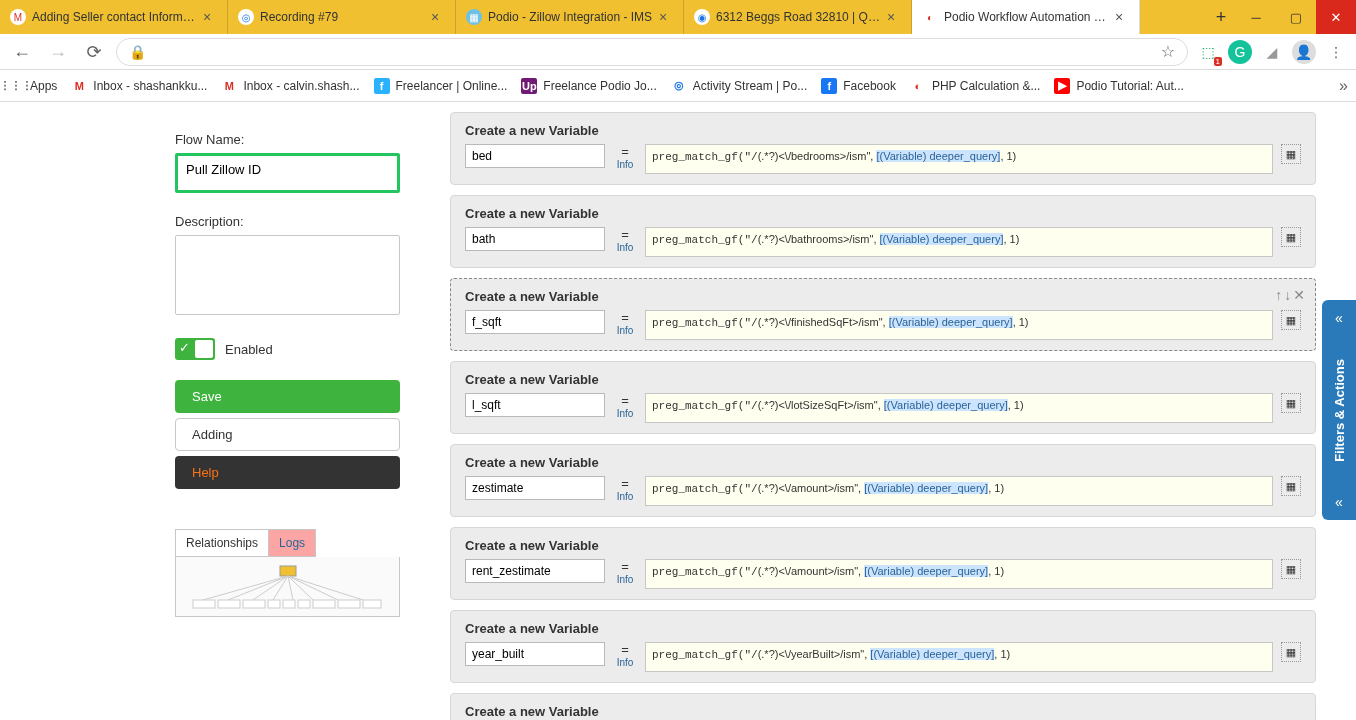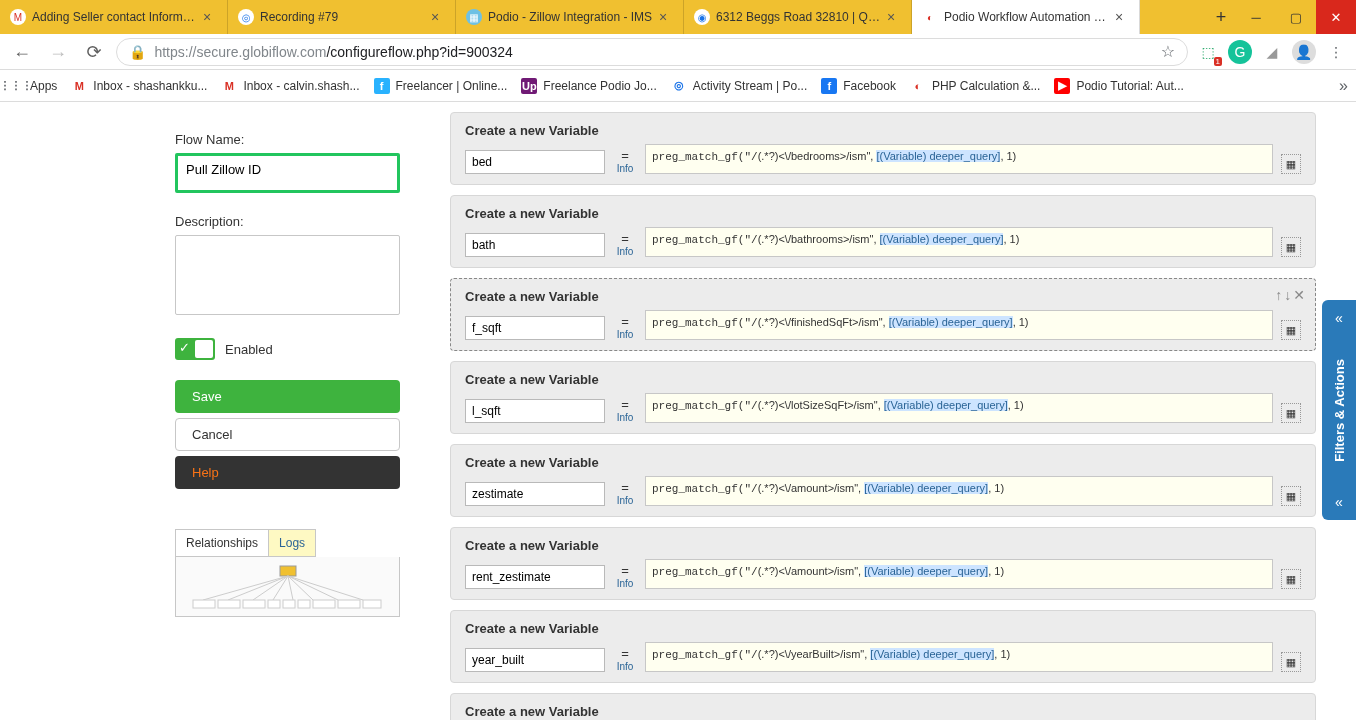--- a/index.html
+++ b/index.html
@@ -45,31 +45,31 @@
 .toggle { width: 40px; height: 22px; background: #3eb33e; border-radius: 3px; position: relative; }
 .toggle::after { content: '✓'; position: absolute; left: 4px; top: 2px; color: #fff; font-size: 13px; }
 .toggle-handle { position: absolute; right: 2px; top: 2px; width: 18px; height: 18px; background: #fff; border-radius: 2px; }
 .btn-row { display: flex; gap: 5px; margin-bottom: 40px; flex-direction: column; }
 .btn { padding: 8px 16px; border-radius: 4px; font-size: 13px; cursor: pointer; border: 1px solid transparent; }
 .btn.save { background: #3eb33e; color: #fff; }
 .btn.cancel { background: #fff; border-color: #c7c7c7; color: #333; }
 .btn.help { background: #333; color: #f97316; }
 .tabs-mini { display: flex; margin-top: 40px; align-items: flex-end; }
 .tab-mini { padding: 6px 10px; border: 1px solid #c7c7c7; font-size: 12px; background: #fff; cursor: pointer; }
-.tab-mini.active { background: #fef9c3; color: #2a6496; }
+.tab-mini.active { background: #fca5a5; color: #2a6496; }
 .tab-mini:first-child { border-right: none; }
 .diagram { width: 225px; height: 60px; border: 1px solid #c7c7c7; border-top: none; display: flex; align-items: center; justify-content: center; background: #fafafa; position: relative; }
 .select-hist { width: 215px; height: 28px; border: 1px solid #c7c7c7; padding: 0 8px; font-size: 12px; margin-top: 26px; background: #fff; }
 
 
 .main { flex: 1; padding: 10px 40px 10px 30px; overflow-y: auto; }
 .action-block { background: #ececec; border: 1px solid #d7d7d7; border-radius: 4px; padding: 10px 14px; margin-bottom: 10px; position: relative; }
 .action-block.active { border: 1px dashed #888; }
 .action-title { font-weight: bold; font-size: 13px; margin-bottom: 6px; }
-.action-row { display: flex; align-items: flex-end; gap: 8px; }
+.action-row { display: flex; align-items: flex-start; gap: 8px; }
 .var-input { width: 140px; height: 24px; border: 1px solid #b9b9b9; background: #fff; padding: 0 6px; font-size: 12px; }
 .eq-col { display: flex; flex-direction: column; align-items: center; width: 24px; }
 .eq { font-size: 13px; }
 .info { font-size: 10px; color: #2a6496; cursor: pointer; }
 .code-box { flex: 1; background: #fffff0; border: 1px solid #c7c7c7; padding: 4px 6px; font-family: 'Courier New', monospace; font-size: 11px; line-height: 1.3; min-height: 30px; }
 .code-box .var { background: #cde4ff; color: #2a6496; }
 .dotted-icon { width: 20px; height: 20px; border: 1px dotted #999; display: flex; align-items: center; justify-content: center; cursor: pointer; font-size: 11px; }
 .move-ctrls { position: absolute; top: 8px; right: 10px; color: #888; display: flex; gap: 2px; font-size: 14px; }
 
 
@@ -115,21 +115,20 @@
     <div class="win-btn close">✕</div>
   </div>
 </div>
 
 <div class="addrbar">
   <div class="nav-btn">←</div>
   <div class="nav-btn disabled">→</div>
   <div class="nav-btn">⟳</div>
   <div class="url-pill">
     <span class="url-secure">🔒</span>
-    <span class="url-text"><span class="grey">https://secure.globiflow.com</span><span>/configureflow.php?id=900324</span></span>
     <span style="flex:1"></span>
     <span class="star">☆</span>
   </div>
   <div class="ext-icons">
     <span class="ext-icon" style="position:relative;color:#1aa260">⬚<span style="position:absolute;bottom:-2px;right:-2px;background:#d93025;color:#fff;font-size:8px;padding:0 2px;border-radius:2px">1</span></span>
     <span class="ext-icon" style="background:#15c39a;color:#fff;border-radius:50%">G</span>
     <span class="ext-icon" style="color:#999">◢</span>
     <span class="ext-icon" style="border-radius:50%;background:#ddd">👤</span>
     <span class="ext-icon" style="color:#5f6368">⋮</span>
   </div>
@@ -183,21 +182,21 @@
     <div class="sb-label">Description:</div>
     <textarea class="sb-textarea" style=""></textarea>
     <div class="toggle-row">
       <div class="toggle">
           <div class="toggle-handle"></div>
         </div>
       <span>Enabled</span>
     </div>
     <div class="btn-row">
       <div class="btn save">Save</div>
-      <div class="btn cancel">Cancel</div>
+      <div class="btn cancel">Adding</div>
       <div class="btn help">Help</div>
     </div>
     <div style="margin-top:20px">
       <div class="tabs-mini">
         <div class="tab-mini">Relationships</div>
         <div class="tab-mini active">Logs</div>
       </div>
       <div class="diagram">
         <svg width="200" height="50">
           <rect x="92" y="4" width="16" height="10" fill="#f0c030" stroke="#999"></rect>

